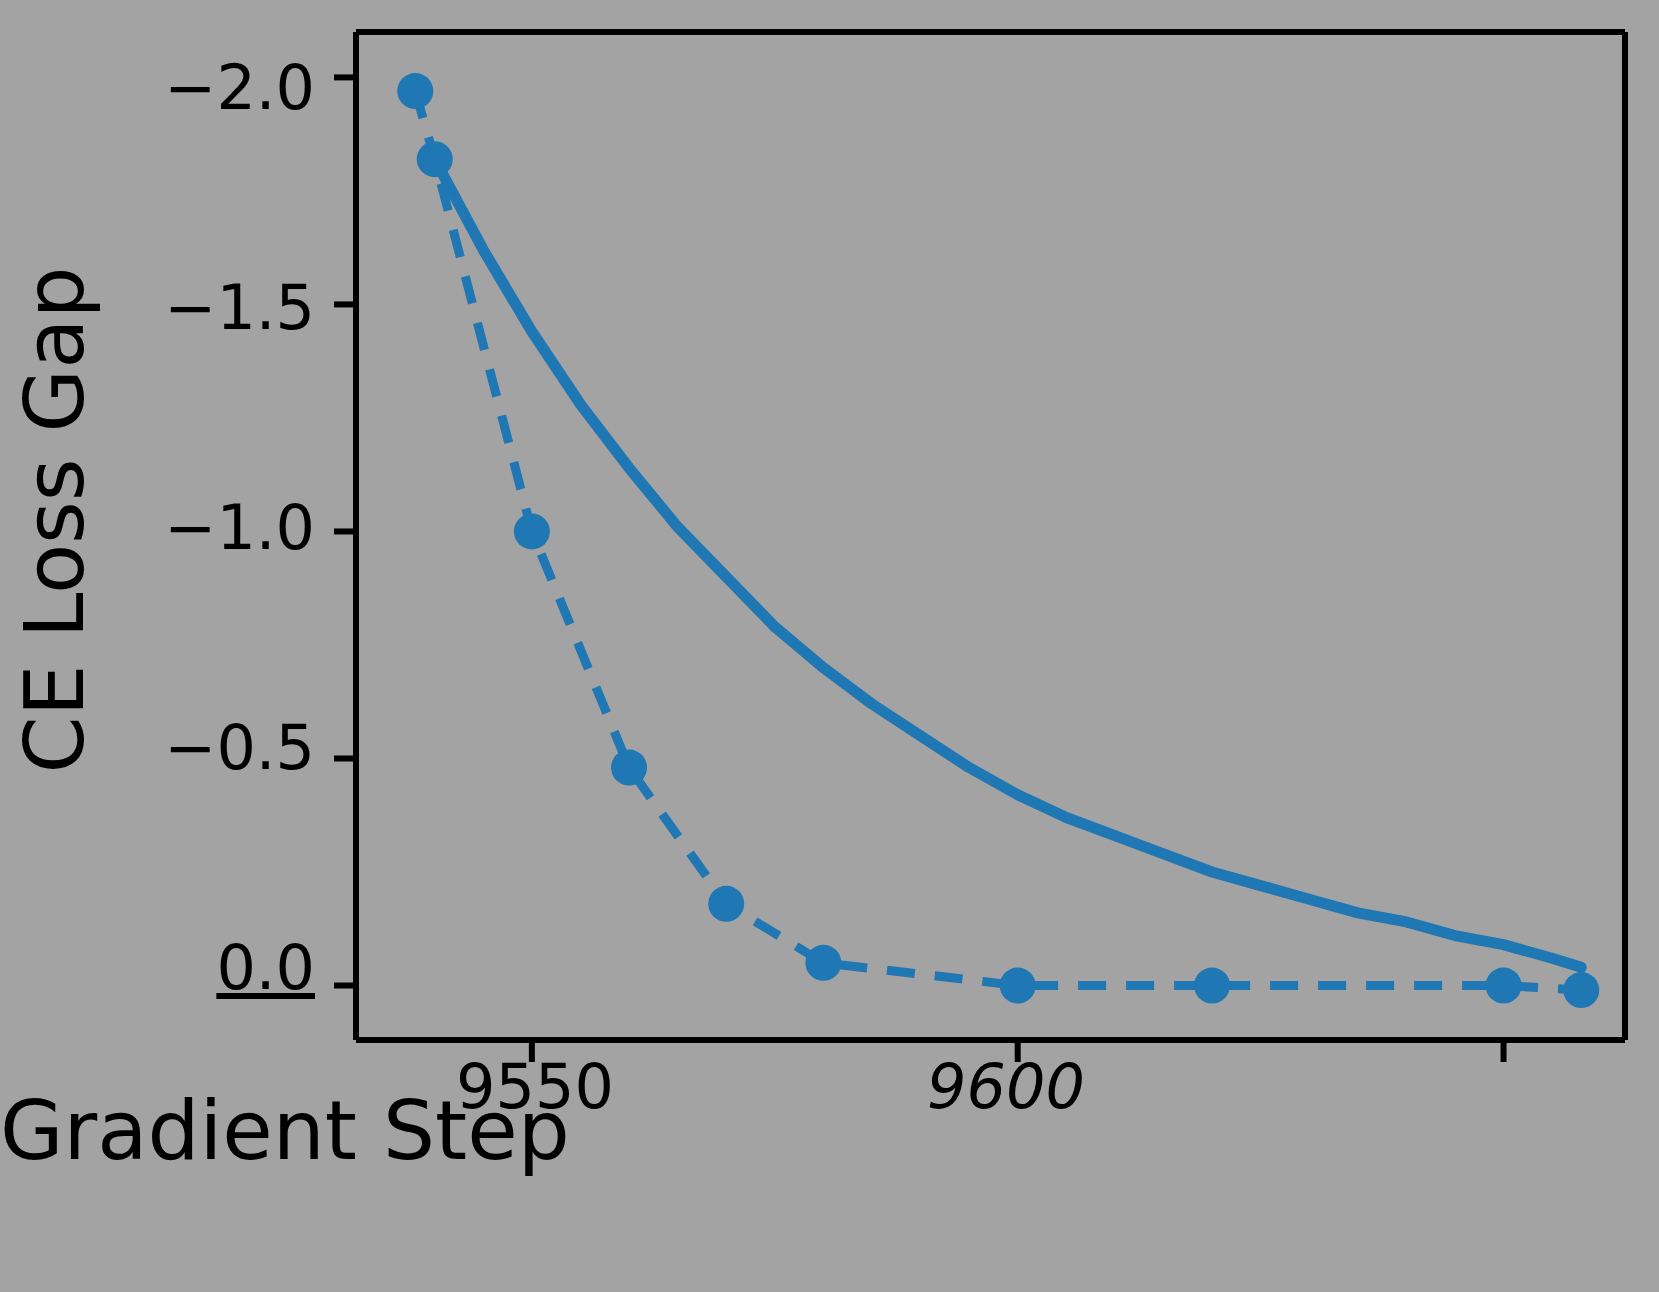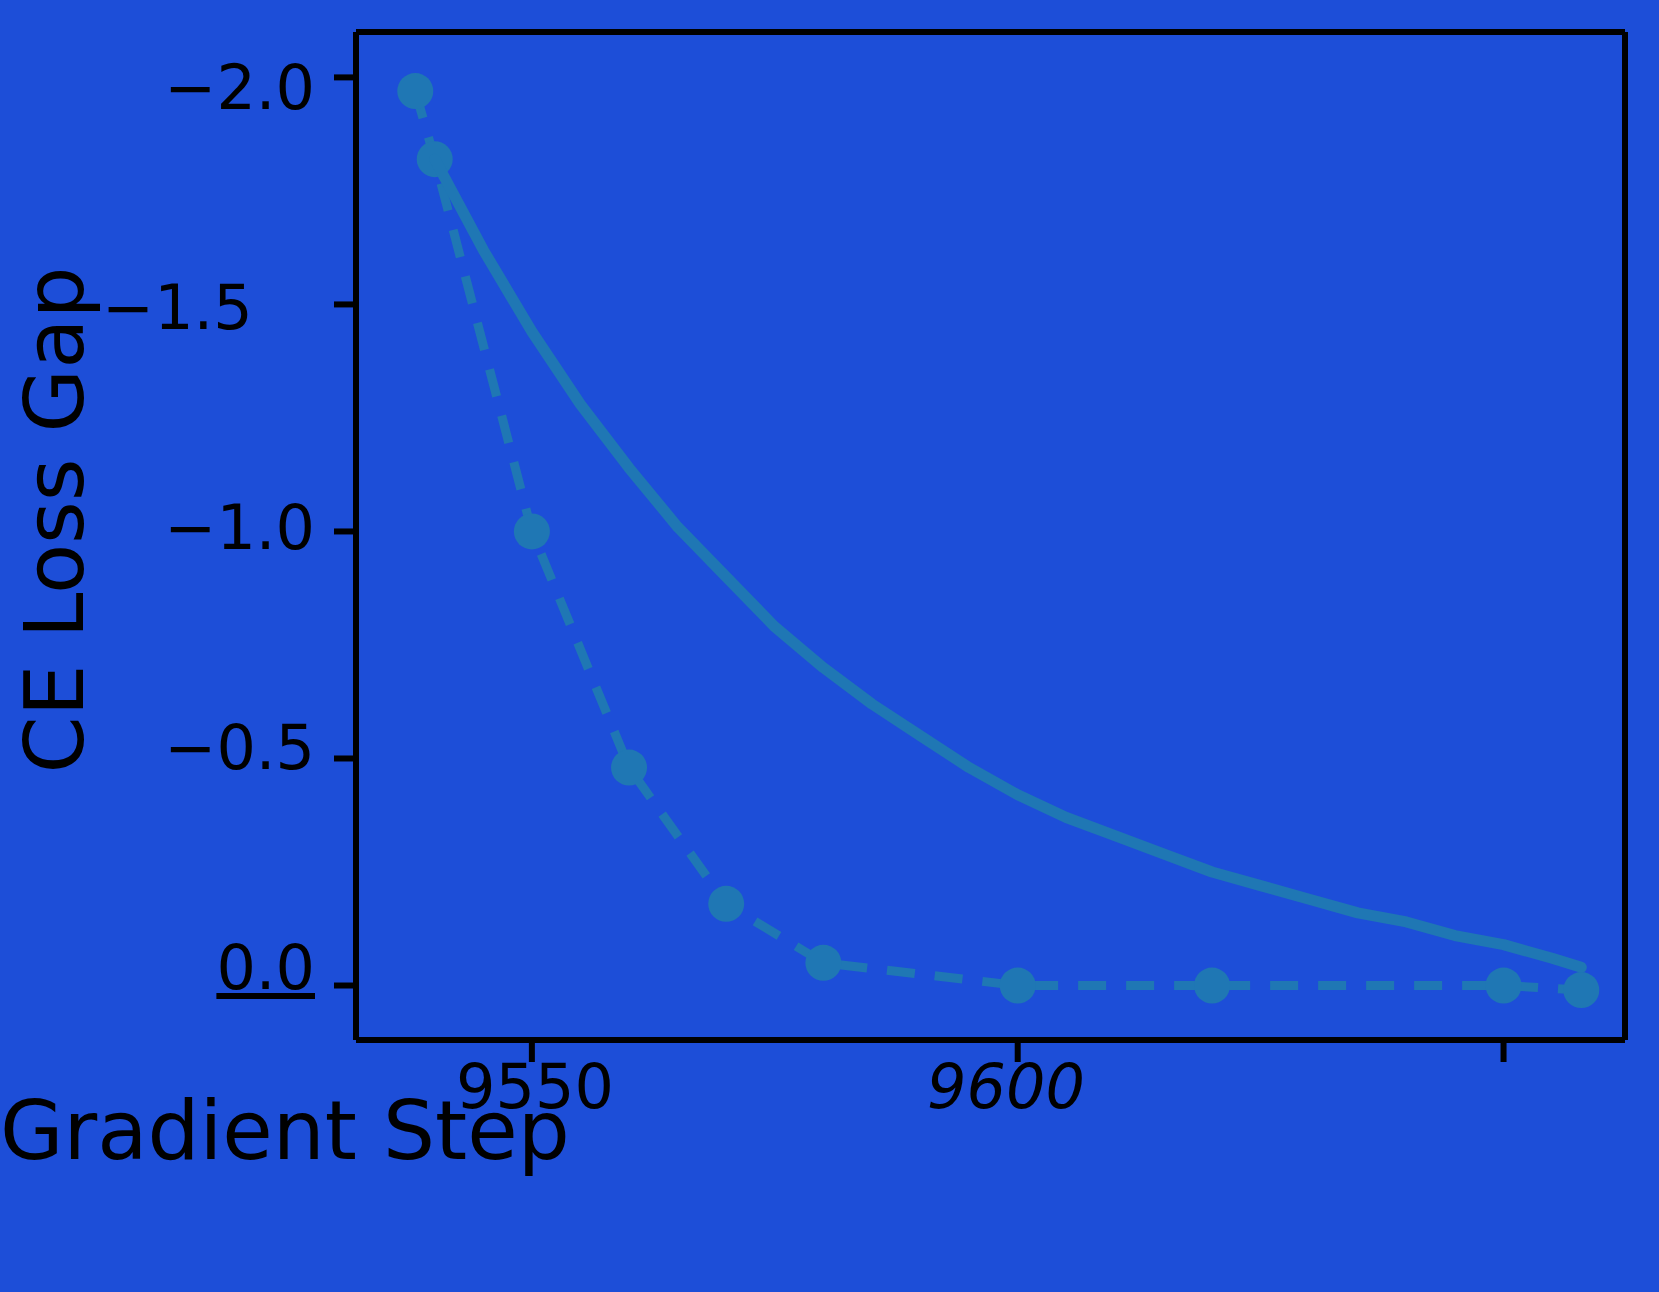--- a/index.html
+++ b/index.html
@@ -10,21 +10,21 @@
   body {
     width: 1659px;
     height: 1292px;
     font-family: "DejaVu Sans", sans-serif;
     overflow: hidden;
   }
   #figure {
     position: relative;
     width: 1659px;
     height: 1292px;
-    background: #1d4ed8;
+    background: #a3a3a3;
   }
   #plot-svg {
     position: absolute;
     left: 0;
     top: 0;
   }
   .tick-label {
     position: absolute;
     font-family: "DejaVu Sans", sans-serif;
     font-size: 62px;
@@ -94,21 +94,21 @@
         <circle cx="823.37" cy="962.81" r="18" fill="#1f77b4"></circle>
         <circle cx="1017.71" cy="985.51" r="18" fill="#1f77b4"></circle>
         <circle cx="1212.04" cy="985.51" r="18" fill="#1f77b4"></circle>
         <circle cx="1503.54" cy="985.51" r="18" fill="#1f77b4"></circle>
         <circle cx="1581.27" cy="990.05" r="18" fill="#1f77b4"></circle>
         <path d="M 434.71 159.14 L 483.29 249.95 L 531.87 331.68 L 580.46 404.32 L 629.04 467.89 L 677.62 526.92 L 726.21 576.86 L 774.79 626.81 L 823.37 667.68 L 871.96 704.00 L 920.54 735.78 L 969.12 767.57 L 1017.71 794.81 L 1066.29 817.51 L 1114.87 835.68 L 1163.46 853.84 L 1212.04 872.00 L 1260.62 885.62 L 1309.21 899.24 L 1357.79 912.86 L 1406.37 921.95 L 1454.96 935.57 L 1503.54 944.65 L 1552.12 958.27 L 1581.27 967.35" fill="none" stroke="#1f77b4" stroke-width="11" stroke-linecap="round" stroke-linejoin="round"></path>
       </g>
   </svg>
 
   <div class="tick-label ytick-label" style="left:40px; width:275px; top:88px;">−2.0</div>
-  <div class="tick-label ytick-label" style="left:40px; width:275px; top:308px;text-align:center;">−1.5</div>
+  <div class="tick-label ytick-label" style="left:40px; width:275px; top:308px;">−1.5</div>
   <div class="tick-label ytick-label" style="left:40px; width:275px; top:528px;">−1.0</div>
   <div class="tick-label ytick-label" style="left:40px; width:275px; top:748px;">−0.5</div>
   <div class="tick-label ytick-label" style="left:40px; width:275px; top:968px;text-decoration:underline;">0.0</div>
 
   <div class="tick-label xtick-label" style="left:528px; top:1056px;margin-left:7px;">9550</div>
   <div class="tick-label xtick-label" style="left:1006px; top:1056px;font-style:italic;">9600</div>
 
   <div class="axis-title" id="xlabel">Gradient Step</div>
   <div class="axis-title" id="ylabel">CE Loss Gap</div>
 

